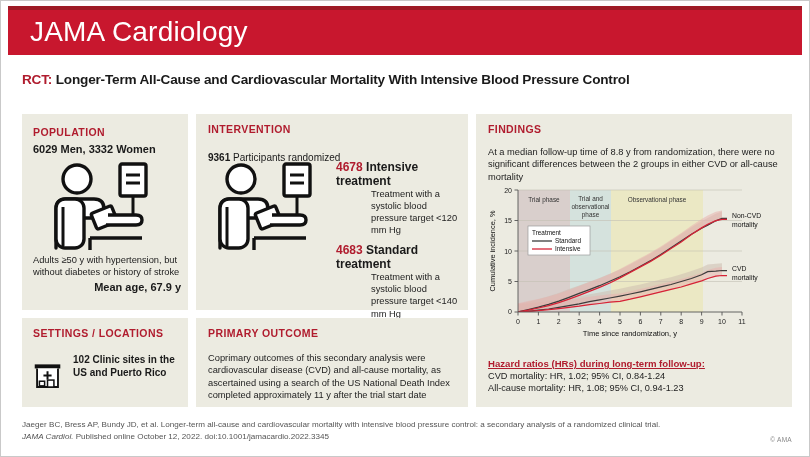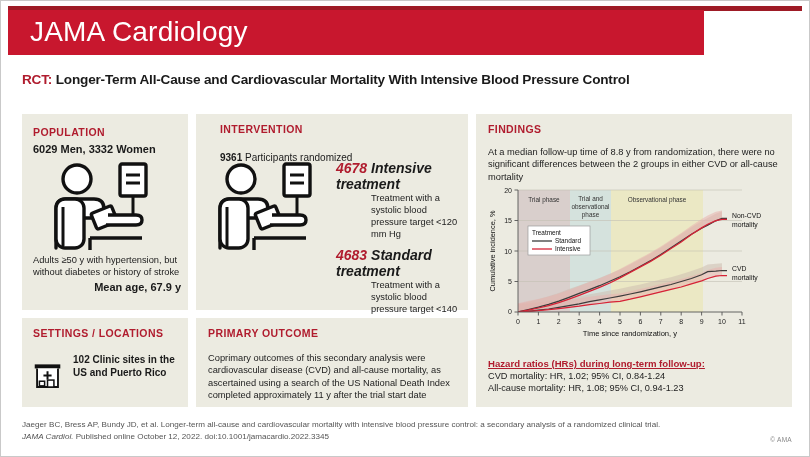--- a/index.html
+++ b/index.html
@@ -30,21 +30,21 @@
   
   .top-strip {
     position: absolute;
     left: 8px; top: 6px;
     width: 794px; height: 5px;
     background: #9e1b26;
   }
   .masthead {
     position: absolute;
     left: 8px; top: 10px;
-    width: 696px; height: 45px;
+    width: 794px; height: 45px;
     background: #c8172e;
     text-decoration: underline;
   }
   .masthead-title {
     position: absolute;
     left: 22px;
     top: 6px;
     font-size: 28px;
     font-weight: normal;
     color: #ffffff;
@@ -85,21 +85,21 @@
     color: #1a1a1a;
   }
   .body-text {
     font-size: 9.3px;
     color: #222222;
     line-height: 1.32;
   }
 
   
   #panel-population { left: 22px; top: 114px; width: 166px; height: 196px; padding: 12px 11px; }
-  #panel-intervention { left: 196px; top: 114px; width: 272px; height: 196px; padding: 9px 24px; }
+  #panel-intervention { left: 196px; top: 114px; width: 272px; height: 196px; padding: 9px 12px; }
   #panel-settings { left: 22px; top: 318px; width: 166px; height: 89px; padding: 9px 11px; }
   #panel-outcome { left: 196px; top: 318px; width: 272px; height: 89px; padding: 9px 12px; }
   #panel-findings { left: 476px; top: 114px; width: 316px; height: 293px; padding: 9px 12px; }
 
   .pop-count { margin-top: 5px; }
   .pop-note { position: absolute; left: 11px; top: 140px; width: 148px; }
   .pop-mean { font-weight: bold; font-size: 11px; color: #1a1a1a; margin-top: 1px; text-align: right; }
 
   
   .person-icon { position: absolute; }
@@ -107,21 +107,21 @@
   #int-icon { left: 18px; top: 48px; }
 
   
   .int-col {
     position: absolute;
     left: 140px;
     top: 46px;
     width: 124px;
   }
   .int-arm { margin-bottom: 7px; }
-  .int-arm-head { font-size: 14px; font-weight: bold; color: #1a1a1a; font-style: italic; }
+  .int-arm-head { font-size: 12px; font-weight: bold; color: #1a1a1a; }
   .int-arm-head .num { color: #b01c2e; }
   .int-arm-desc { font-size: 9.3px; color: #222222; line-height: 1.3; margin-left: 35px; }
   .int-count { margin-top: 17px; font-size: 10px; color: #1a1a1a; }
   .int-count b { font-weight: bold; }
 
   
   .settings-row { position: absolute; left: 11px; top: 36px; display: flex; align-items: flex-start; }
   .settings-text { margin-left: 11px; font-weight: bold; font-size: 10px; color: #1a1a1a; line-height: 1.28; }
 
   

